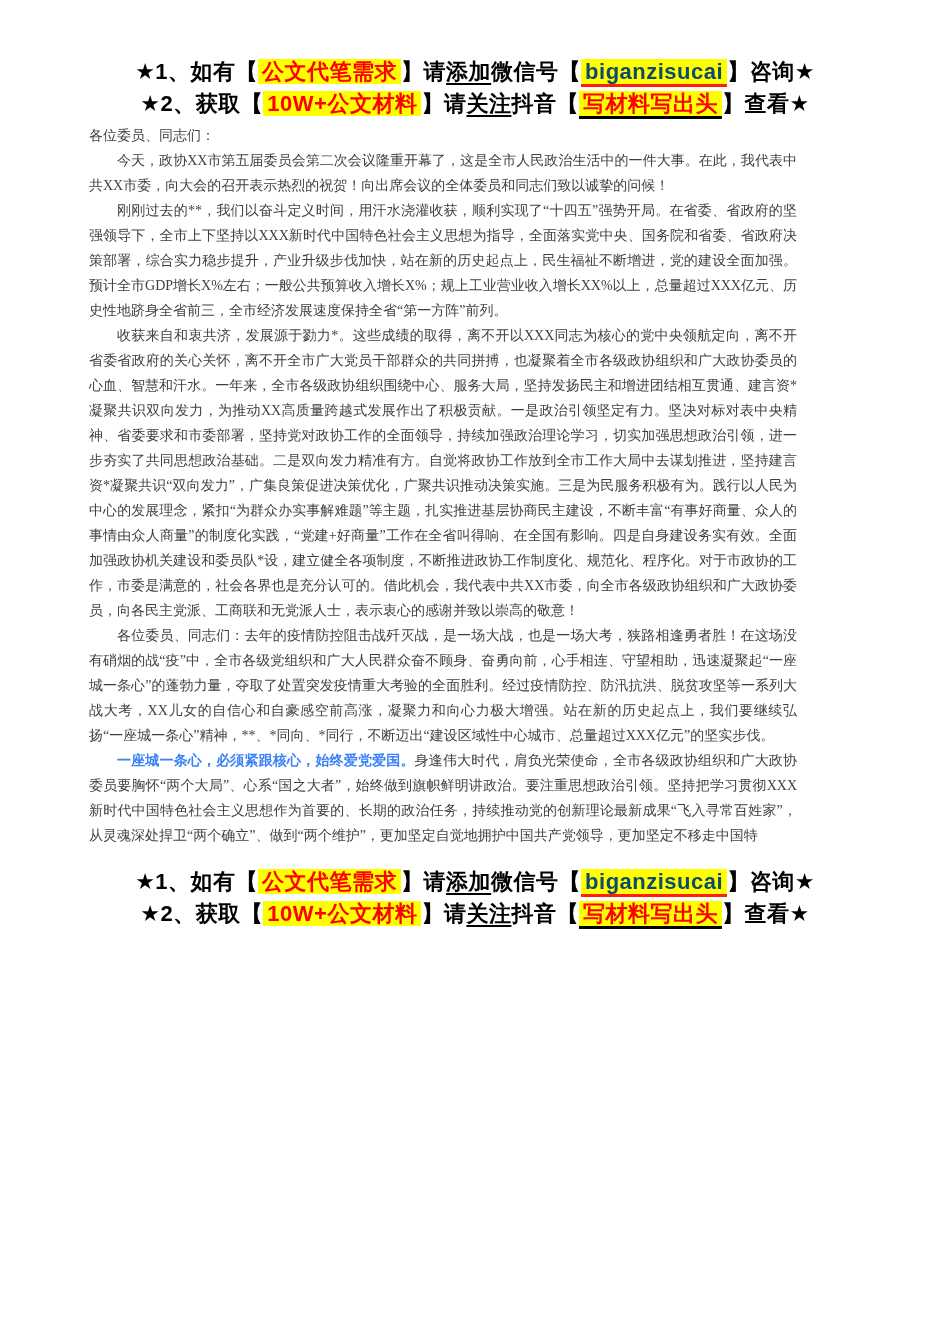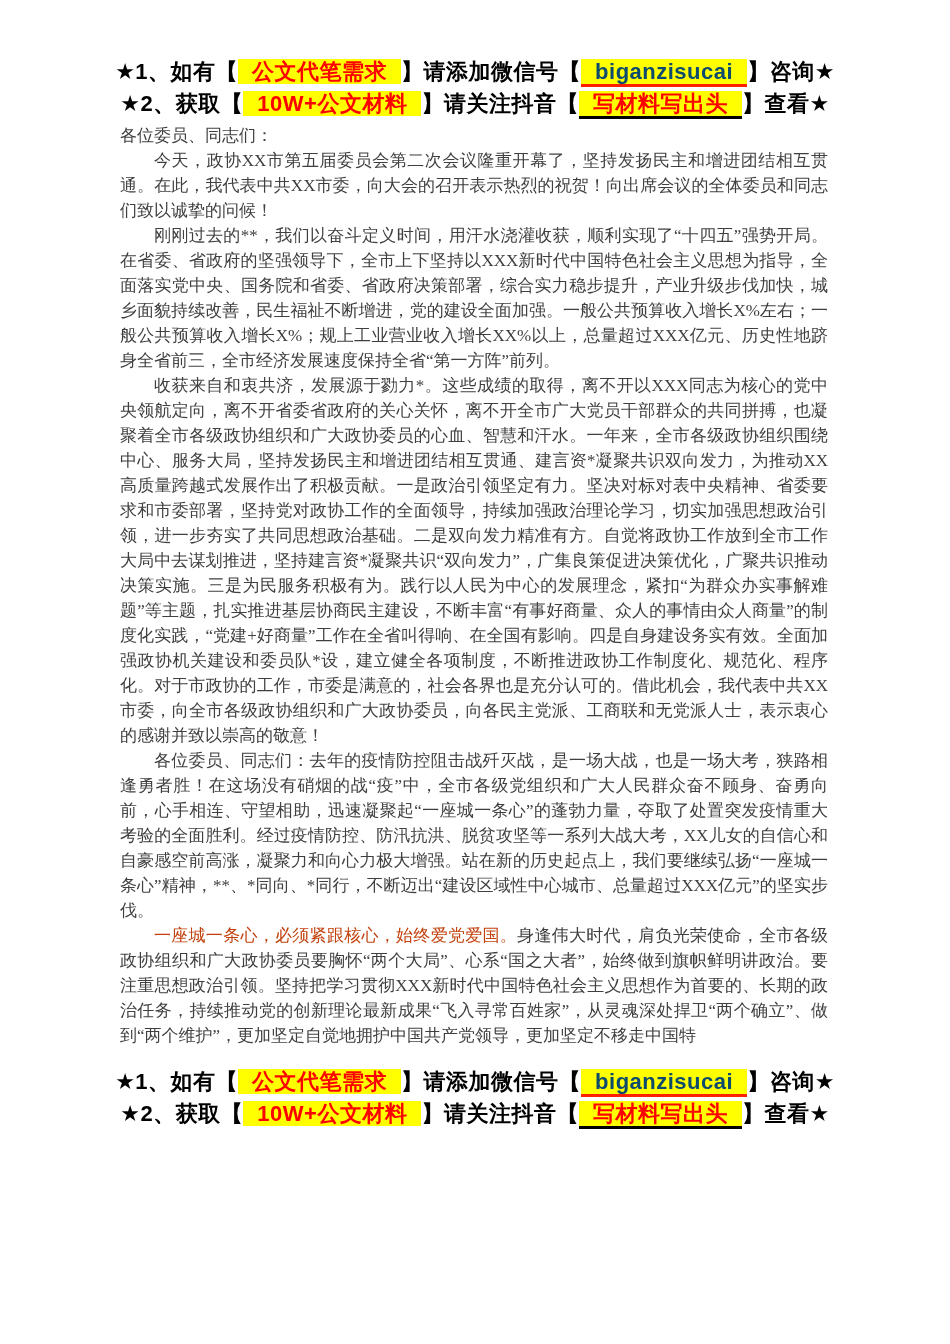--- a/index.html
+++ b/index.html
@@ -18,68 +18,69 @@
     font-weight: bold;
     font-size: 22px;
     line-height: 32px;
     color: #000000;
     letter-spacing: 0.5px;
   }
   .promo-top { padding-top: 56px; }
   .promo-bottom { margin-top: 18px; }
   .hl {
     background: #ffff00;
-    padding: 0 14px;
+    padding: 0 4px;
   }
   .hl-red { color: #ff0000; }
   .hl-link {
     color: #0c4a6e;
     border-bottom: 3px solid #ff2000;
   }
   .hl-red-underline {
     color: #ff0000;
     border-bottom: 3px solid #000000;
   }
   .u-black {
+    text-decoration: underline;
     text-decoration-thickness: 2px;
     text-underline-offset: 4px;
   }
   .content {
     width: 708px;
-    margin: 3px auto 0 120px;
-    font-size: 17px;
+    margin: 3px auto 0 89px;
+    font-size: 14px;
     line-height: 25px;
     text-align: justify;
     color: #3f3f3f;
   }
   .content p { text-indent: 2em; }
   .content p.no-indent { text-indent: 0; }
   .bold-lead {
-    font-weight: normal;
-    color: #c2410c;
+    font-weight: bold;
+    color: #3b82f6;
   }
 </style>
 </head>
 <body>
 
 <div class="page">
 
   <div class="promo promo-top">
     <div>
       <span>★1、如有【</span><span class="hl hl-red">公文代笔需求</span><span>】请</span><span class="u-black">添加</span><span>微信号【</span><span class="hl hl-link">biganzisucai</span><span>】咨询★</span>
     </div>
     <div>
       <span>★2、获取【</span><span class="hl hl-red">10W+公文材料</span><span>】请</span><span class="u-black">关注</span><span>抖音【</span><span class="hl hl-red-underline">写材料写出头</span><span>】查看★</span>
     </div>
   </div>
 
   <div class="content">
     <p class="no-indent">各位委员、同志们：</p>
-    <p>今天，政协XX市第五届委员会第二次会议隆重开幕了，坚持发扬民主和增进团结相互贯通。在此，我代表中共XX市委，向大会的召开表示热烈的祝贺！向出席会议的全体委员和同志们致以诚挚的问候！</p>
-    <p>刚刚过去的**，我们以奋斗定义时间，用汗水浇灌收获，顺利实现了“十四五”强势开局。在省委、省政府的坚强领导下，全市上下坚持以XXX新时代中国特色社会主义思想为指导，全面落实党中央、国务院和省委、省政府决策部署，综合实力稳步提升，产业升级步伐加快，城乡面貌持续改善，民生福祉不断增进，党的建设全面加强。一般公共预算收入增长X%左右；一般公共预算收入增长X%；规上工业营业收入增长XX%以上，总量超过XXX亿元、历史性地跻身全省前三，全市经济发展速度保持全省“第一方阵”前列。</p>
+    <p>今天，政协XX市第五届委员会第二次会议隆重开幕了，这是全市人民政治生活中的一件大事。在此，我代表中共XX市委，向大会的召开表示热烈的祝贺！向出席会议的全体委员和同志们致以诚挚的问候！</p>
+    <p>刚刚过去的**，我们以奋斗定义时间，用汗水浇灌收获，顺利实现了“十四五”强势开局。在省委、省政府的坚强领导下，全市上下坚持以XXX新时代中国特色社会主义思想为指导，全面落实党中央、国务院和省委、省政府决策部署，综合实力稳步提升，产业升级步伐加快，站在新的历史起点上，民生福祉不断增进，党的建设全面加强。预计全市GDP增长X%左右；一般公共预算收入增长X%；规上工业营业收入增长XX%以上，总量超过XXX亿元、历史性地跻身全省前三，全市经济发展速度保持全省“第一方阵”前列。</p>
     <p>收获来自和衷共济，发展源于勠力*。这些成绩的取得，离不开以XXX同志为核心的党中央领航定向，离不开省委省政府的关心关怀，离不开全市广大党员干部群众的共同拼搏，也凝聚着全市各级政协组织和广大政协委员的心血、智慧和汗水。一年来，全市各级政协组织围绕中心、服务大局，坚持发扬民主和增进团结相互贯通、建言资*凝聚共识双向发力，为推动XX高质量跨越式发展作出了积极贡献。一是政治引领坚定有力。坚决对标对表中央精神、省委要求和市委部署，坚持党对政协工作的全面领导，持续加强政治理论学习，切实加强思想政治引领，进一步夯实了共同思想政治基础。二是双向发力精准有方。自觉将政协工作放到全市工作大局中去谋划推进，坚持建言资*凝聚共识“双向发力”，广集良策促进决策优化，广聚共识推动决策实施。三是为民服务积极有为。践行以人民为中心的发展理念，紧扣“为群众办实事解难题”等主题，扎实推进基层协商民主建设，不断丰富“有事好商量、众人的事情由众人商量”的制度化实践，“党建+好商量”工作在全省叫得响、在全国有影响。四是自身建设务实有效。全面加强政协机关建设和委员队*设，建立健全各项制度，不断推进政协工作制度化、规范化、程序化。对于市政协的工作，市委是满意的，社会各界也是充分认可的。借此机会，我代表中共XX市委，向全市各级政协组织和广大政协委员，向各民主党派、工商联和无党派人士，表示衷心的感谢并致以崇高的敬意！</p>
     <p>各位委员、同志们：去年的疫情防控阻击战歼灭战，是一场大战，也是一场大考，狭路相逢勇者胜！在这场没有硝烟的战“疫”中，全市各级党组织和广大人民群众奋不顾身、奋勇向前，心手相连、守望相助，迅速凝聚起“一座城一条心”的蓬勃力量，夺取了处置突发疫情重大考验的全面胜利。经过疫情防控、防汛抗洪、脱贫攻坚等一系列大战大考，XX儿女的自信心和自豪感空前高涨，凝聚力和向心力极大增强。站在新的历史起点上，我们要继续弘扬“一座城一条心”精神，**、*同向、*同行，不断迈出“建设区域性中心城市、总量超过XXX亿元”的坚实步伐。</p>
     <p><span class="bold-lead">一座城一条心，必须紧跟核心，始终爱党爱国。</span><span>身逢伟大时代，肩负光荣使命，全市各级政协组织和广大政协委员要胸怀“两个大局”、心系“国之大者”，始终做到旗帜鲜明讲政治。要注重思想政治引领。坚持把学习贯彻XXX新时代中国特色社会主义思想作为首要的、长期的政治任务，持续推动党的创新理论最新成果“飞入寻常百姓家”，从灵魂深处捍卫“两个确立”、做到“两个维护”，更加坚定自觉地拥护中国共产党领导，更加坚定不移走中国特</span></p>
   </div>
 
   <div class="promo promo-bottom">
     <div>
       <span>★1、如有【</span><span class="hl hl-red">公文代笔需求</span><span>】请</span><span class="u-black">添加</span><span>微信号【</span><span class="hl hl-link">biganzisucai</span><span>】咨询★</span>
     </div>
     <div>

